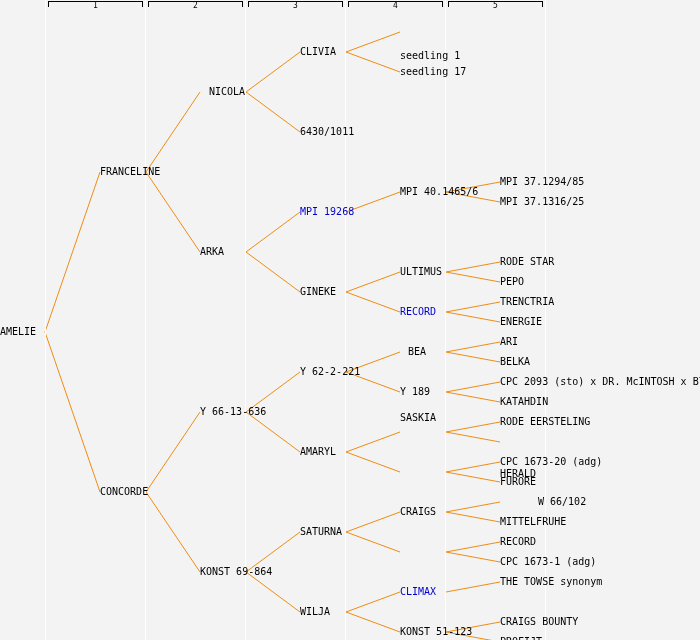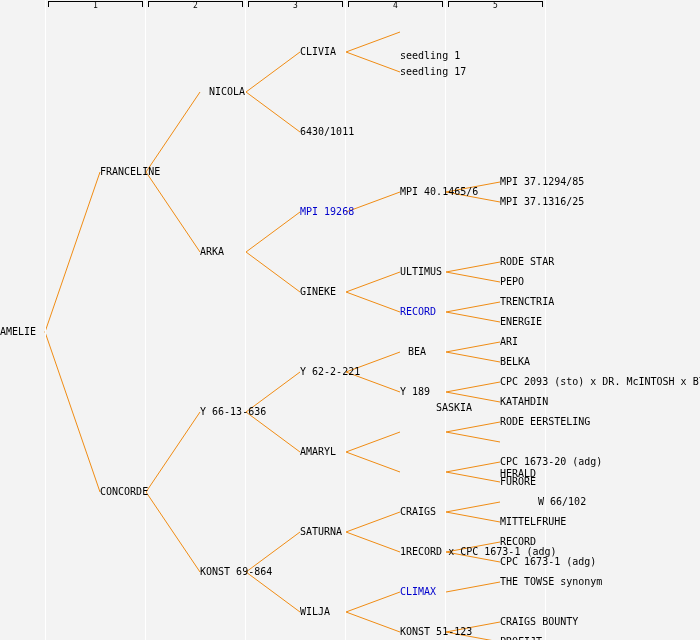--- a/index.html
+++ b/index.html
@@ -108,31 +108,30 @@
     <div class="node" style="left: 100px; top: 486px;">CONCORDE</div>
     <div class="node" style="left: 200px; top: 406px;">Y 66-13-636</div>
     <div class="node" style="left: 300px; top: 366px;">Y 62-2-221</div>
     <div class="node" style="left: 400px; top: 346px; padding-left: 8px;">BEA</div>
     <div class="node" style="left: 500px; top: 336px;">ARI</div>
     <div class="node" style="left: 500px; top: 356px;">BELKA</div>
     <div class="node" style="left: 400px; top: 386px;">Y 189</div>
     <div class="node" style="left: 500px; top: 376px;">CPC 2093 (sto) x DR. McINTOSH x B7</div>
     <div class="node" style="left: 500px; top: 396px;">KATAHDIN</div>
     <div class="node" style="left: 300px; top: 446px;">AMARYL</div>
-    <div class="node" style="left: 400px; top: 402px; margin-left: 36px;">SASKIA</div>
+    <div class="node" style="left: 400px; top: 412px;">SASKIA</div>
     <div class="node" style="left: 500px; top: 416px;">RODE EERSTELING</div>
     <div class="node" style="left: 500px; top: 436px; margin-top: 32px;">HERALD</div>
     <div class="node" style="left: 500px; top: 456px;">CPC 1673-20 (adg)</div>
     <div class="node" style="left: 500px; top: 476px;">FURORE</div>
     <div class="node" style="left: 200px; top: 566px;">KONST 69-864</div>
     <div class="node" style="left: 300px; top: 526px;">SATURNA</div>
     <div class="node" style="left: 400px; top: 506px;">CRAIGS</div>
     <div class="node" style="left: 500px; top: 496px; padding-left: 38px;">W 66/102</div>
     <div class="node" style="left: 500px; top: 516px;">MITTELFRUHE</div>
-    <div class="node" style="left: 400px; top: 546px;">1RECORD x CPC 1673-1 (adg)</div>
     <div class="node" style="left: 500px; top: 536px;">RECORD</div>
     <div class="node" style="left: 500px; top: 556px;">CPC 1673-1 (adg)</div>
     <div class="node" style="left: 300px; top: 606px;">WILJA</div>
     <div class="node link" style="left: 400px; top: 586px;">CLIMAX</div>
     <div class="node" style="left: 500px; top: 576px;">THE TOWSE synonym</div>
     <div class="node" style="left: 400px; top: 626px;">KONST 51-123</div>
     <div class="node" style="left: 500px; top: 616px;">CRAIGS BOUNTY</div>
     <div class="node" style="left: 500px; top: 636px;">PROFIJT</div>
   </div>
 

